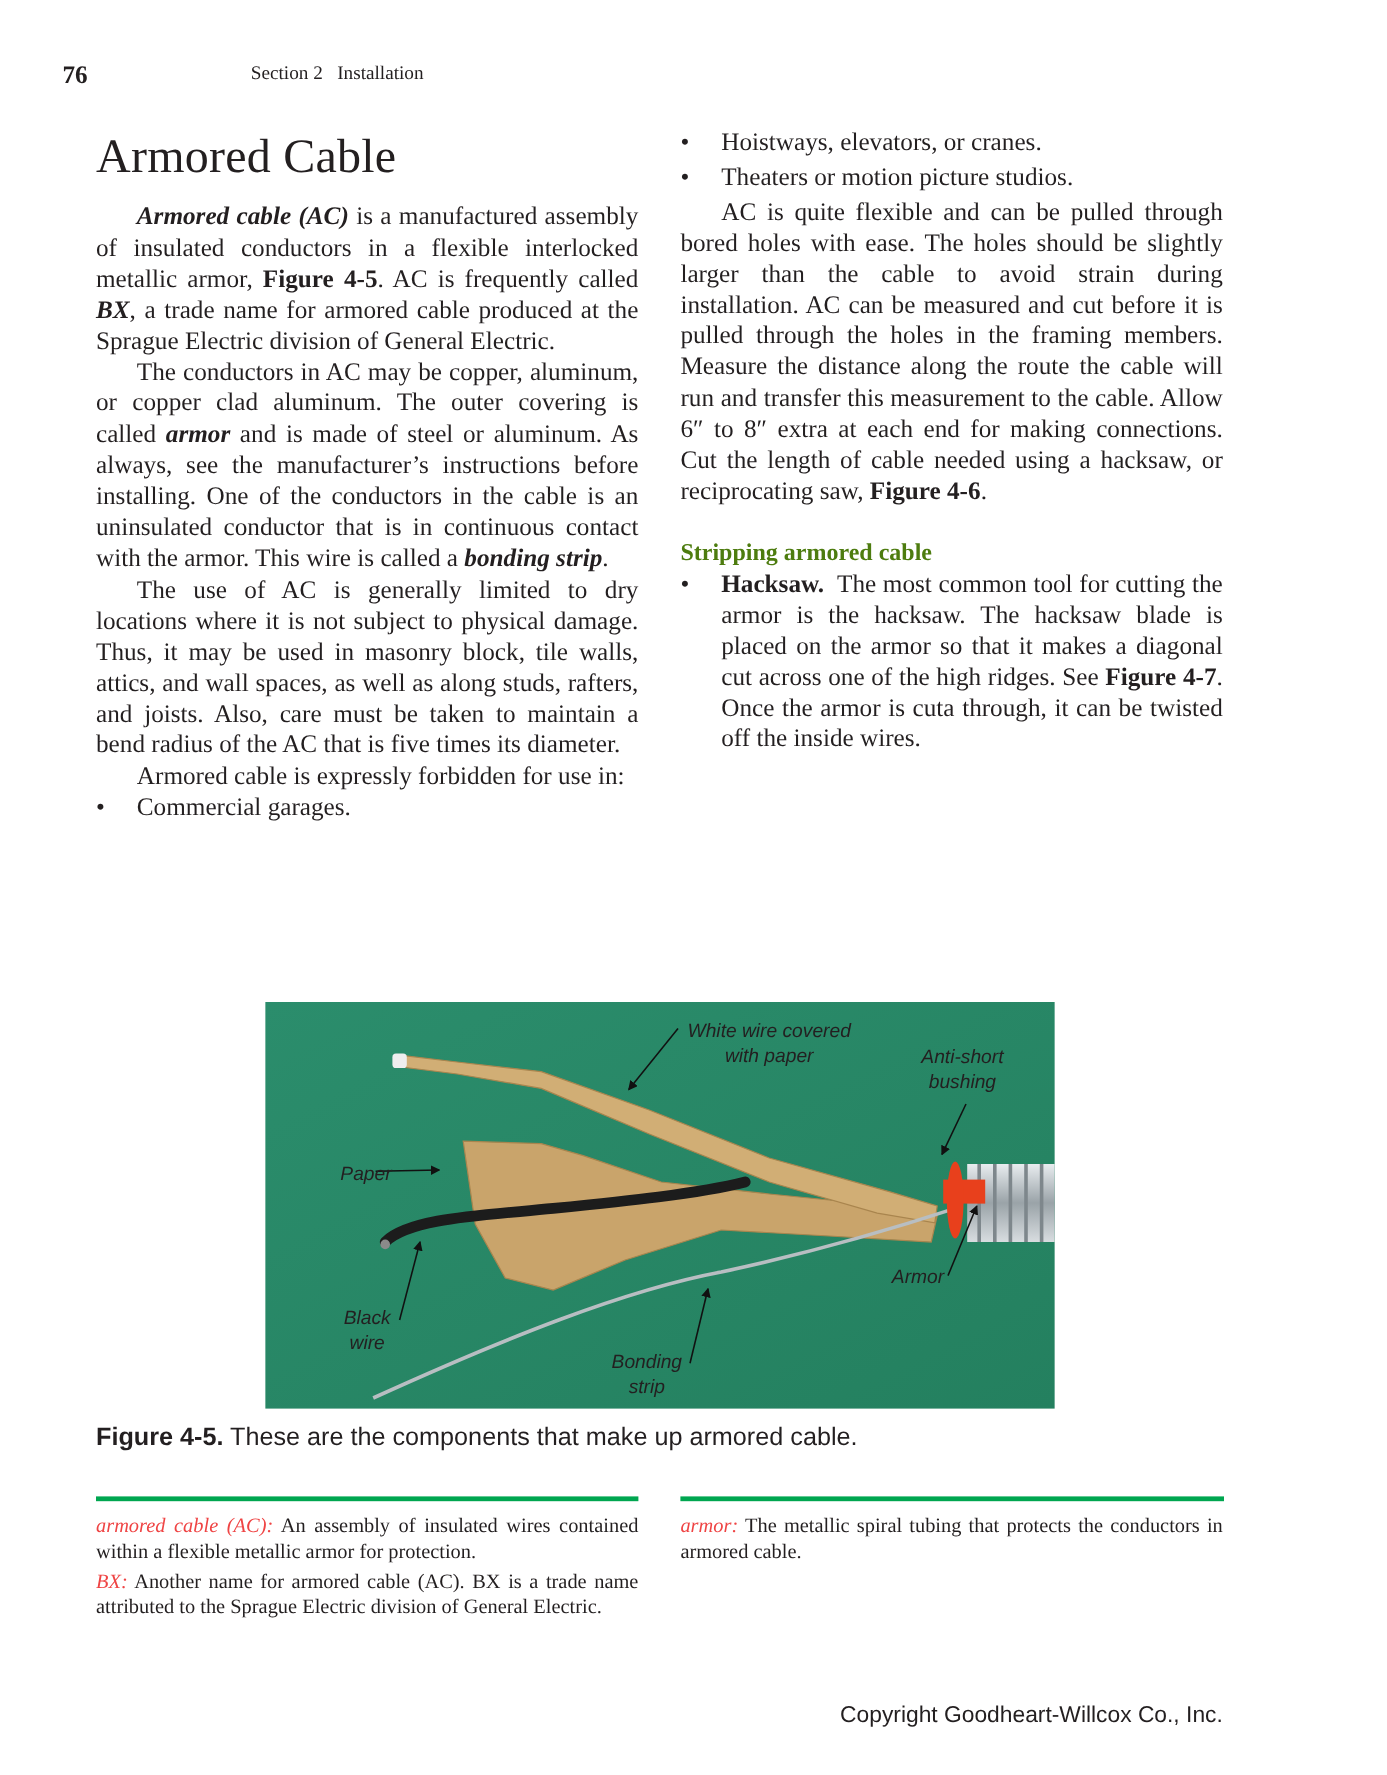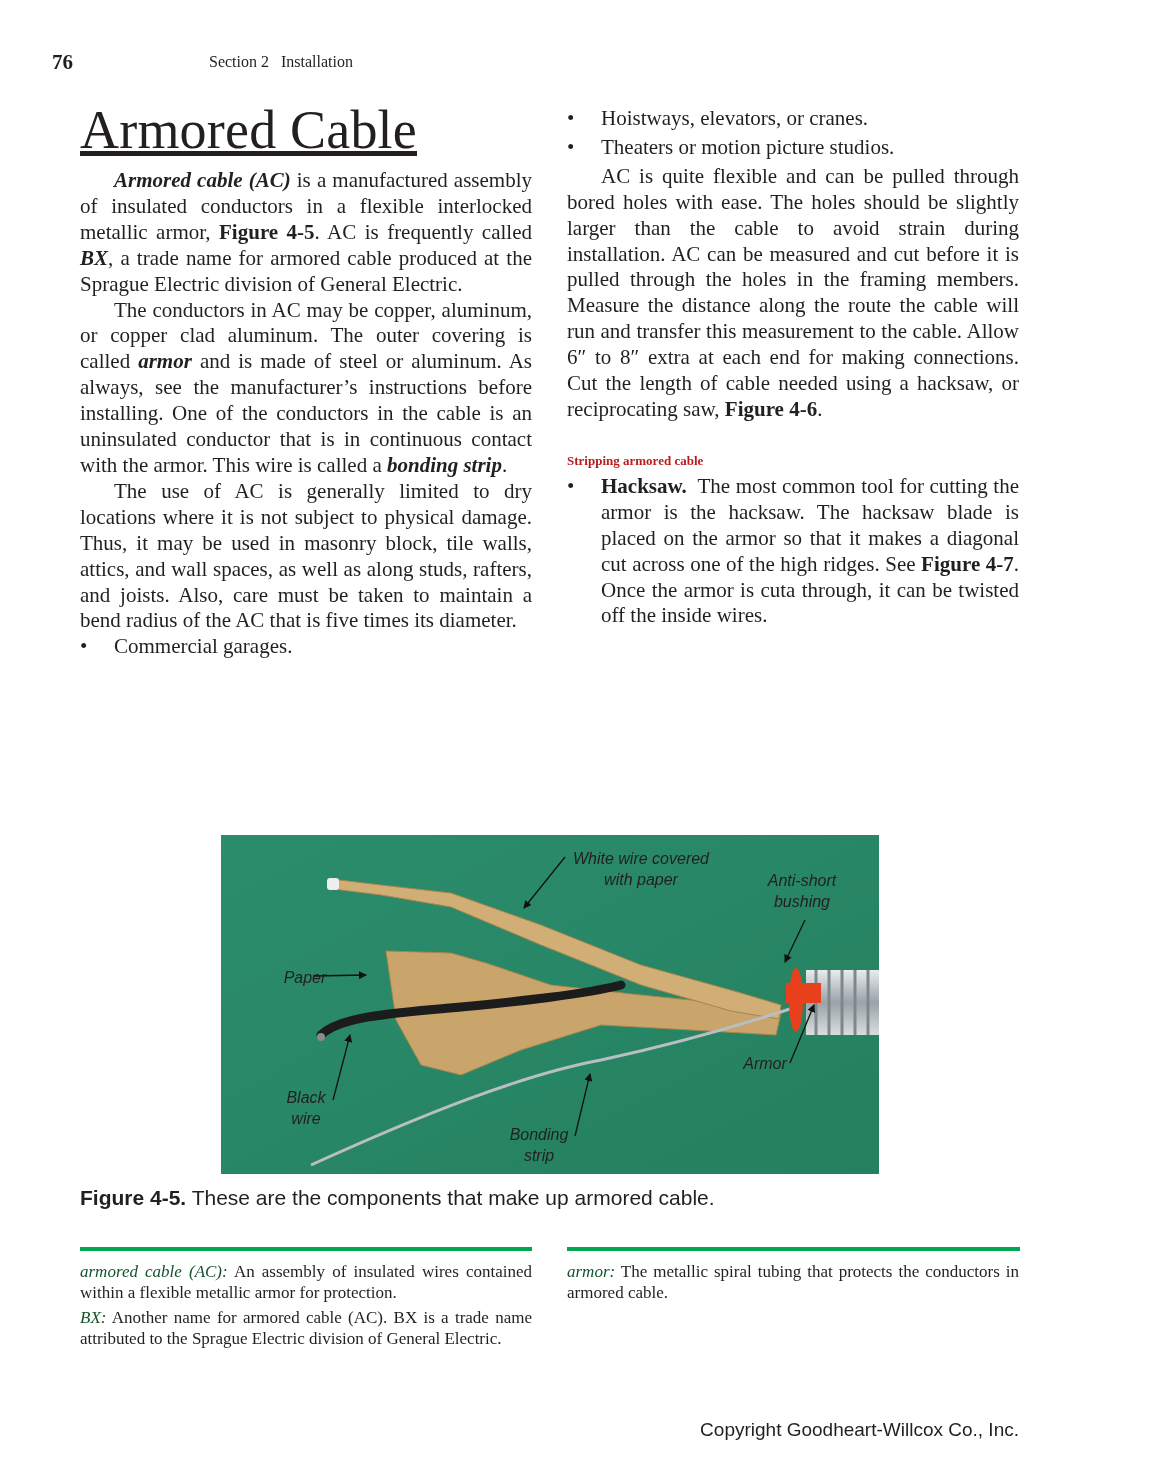--- a/index.html
+++ b/index.html
@@ -5,59 +5,60 @@
   html, body { margin: 0; padding: 0; background: #ffffff; }
   body { width: 1156px; height: 1479px; position: relative; overflow: hidden; color: #231f20; }
 
   #page-number { position: absolute; left: 52px; top: 50px; font-family: "Liberation Serif", serif; font-weight: bold; font-size: 21px; }
   #running-head { position: absolute; left: 209px; top: 53px; font-family: "Liberation Serif", serif; font-size: 16px; }
 
   .col { position: absolute; top: 106px; width: 452px; font-family: "Liberation Serif", serif; font-size: 21px; line-height: 25.9px; text-align: justify; }
   #col-left { left: 80px; }
   #col-right { left: 567px; }
 
-  h1.title { font-family: "Liberation Serif", serif; font-weight: normal; font-size: 54px; line-height: 48px; margin: 0 0 14px 0; letter-spacing: 0.2px; text-decoration: underline; }
+  h1.title { font-family: "Liberation Serif", serif; font-weight: normal; font-size: 40px; line-height: 48px; margin: 0 0 14px 0; letter-spacing: 0.2px; }
   p { margin: 0; text-indent: 34px; }
   .bullet { position: relative; padding-left: 34px; text-align: justify; }
   .bullet .dot { position: absolute; left: 0; top: 0; }
   .bullet + .bullet { margin-top: 3px; }
-  .subhead { color: #b91c1c; font-weight: bold; font-size: 13px; margin-top: 25px; line-height: 26px; text-indent: 0; }
+  .subhead { color: #4d7c0f; font-weight: bold; font-size: 20px; margin-top: 25px; line-height: 26px; text-indent: 0; }
   b { font-weight: bold; }
   i { font-style: italic; }
 
   #figure { position: absolute; left: 221px; top: 835px; width: 658px; height: 412px; font-style: italic; }
   #figure svg { display: block; }
   .callout { font-family: "Liberation Sans", sans-serif; font-size: 16px; fill: #231f20; }
 
   #caption { position: absolute; left: 80px; top: 1186px; font-family: "Liberation Sans", sans-serif; font-size: 21px; }
   #caption b { font-weight: bold; }
 
   .rule { position: absolute; top: 1247px; height: 4px; background: #00a650; }
   #rule-left { left: 80px; width: 452px; }
   #rule-right { left: 567px; width: 453px; }
 
   .gloss { position: absolute; top: 1262px; width: 452px; font-family: "Liberation Serif", serif; font-size: 17px; line-height: 20.5px; text-align: justify; }
   #gloss-left { left: 80px; }
   #gloss-right { left: 567px; }
   .gloss .entry { margin-bottom: 5px; }
-  .gloss .term { color: #14532d; font-style: italic; }
+  .gloss .term { color: #ef4444; font-style: italic; }
 
   #copyright { position: absolute; right: 137px; top: 1419px; font-family: "Liberation Sans", sans-serif; font-size: 19px; }
 </style>
 </head>
 <body>
 
 <div id="page-number">76</div>
 <div id="running-head" style="white-space: pre;">Section 2   Installation</div>
 
 <div id="col-left" class="col">
   <h1 class="title">Armored Cable</h1>
   <p><b><i>Armored cable (AC)</i></b><span> is a manufactured assembly of insulated conductors in a flexible interlocked metallic armor, </span><b>Figure 4-5</b><span>. AC is frequently called </span><b><i>BX</i></b><span>, a trade name for armored cable produced at the Sprague Electric division of General Electric.</span></p>
   <p><span>The conductors in AC may be copper, aluminum, or copper clad aluminum. The outer covering is called </span><b><i>armor</i></b><span> and is made of steel or aluminum. As always, see the manu­facturer’s instructions before installing. One of the conductors in the cable is an uninsulated conductor that is in continuous contact with the armor. This wire is called a </span><b><i>bonding strip</i></b><span>.</span></p>
   <p>The use of AC is generally limited to dry locations where it is not subject to physical damage. Thus, it may be used in masonry block, tile walls, attics, and wall spaces, as well as along studs, rafters, and joists. Also, care must be taken to maintain a bend radius of the AC that is five times its diameter.</p>
+  <p>Armored cable is expressly forbidden for use in:</p>
   <div class="bullet"><span class="dot">•</span><span>Commercial garages.</span></div>
 </div>
 
 <div id="col-right" class="col">
   <div class="bullet"><span class="dot">•</span><span>Hoistways, elevators, or cranes.</span></div>
   <div class="bullet"><span class="dot">•</span><span>Theaters or motion picture studios.</span></div>
   <p style="margin-top:3px;"><span>AC is quite flexible and can be pulled through bored holes with ease. The holes should be slightly larger than the cable to avoid strain during installation. AC can be measured and cut before it is pulled through the holes in the framing members. Measure the distance along the route the cable will run and transfer this measurement to the cable. Allow 6″ to 8″ extra at each end for making connections. Cut the length of cable needed using a hacksaw, or reciprocating saw, </span><b>Figure 4-6</b><span>.</span></p>
   <div class="subhead">Stripping armored cable</div>
   <div class="bullet"><span class="dot">•</span><b>Hacksaw.</b><span style="white-space: pre-wrap;">  The most common tool for cutting the armor is the hacksaw. The hacksaw blade is placed on the armor so that it makes a diag­onal cut across one of the high ridges. See </span><b>Figure 4-7</b><span>. Once the armor is cuta through, it can be twisted off the inside wires.</span></div>
 </div>

